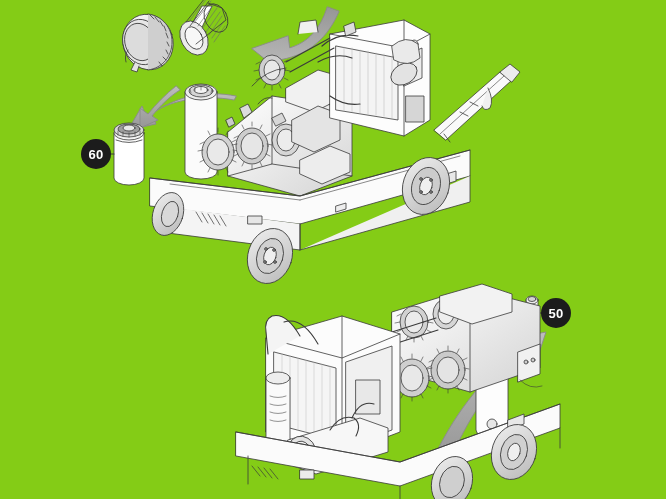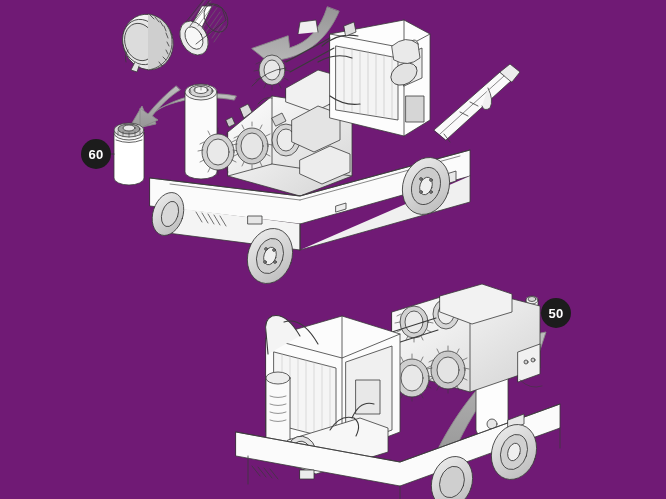--- a/index.html
+++ b/index.html
@@ -1,18 +1,18 @@
 <!DOCTYPE html>
 <html><head>
 <meta charset="utf-8">
 <style>
   html,body{margin:0;padding:0;background:#ffffff;}
   body{width:666px;height:499px;overflow:hidden;
        font-family:"Liberation Sans",sans-serif;}
-  #stage{position:relative;width:666px;height:499px;background:#701a75;text-decoration:underline;}
+  #stage{position:relative;width:666px;height:499px;background:#84cc16;text-decoration:underline;}
   #stage svg.layer{position:absolute;left:0;top:0;width:666px;height:499px;}
   .callout-badge{position:absolute;width:30px;height:30px;border-radius:50%;
        background:#1c1c1c;color:#fff;font-size:13px;font-weight:bold;
        display:flex;align-items:center;justify-content:center;
        letter-spacing:.3px;line-height:1;}
   #badge-60{left:81px;top:139px;}
   #badge-50{left:541px;top:298px;}
 </style>
 </head>
 <body>

